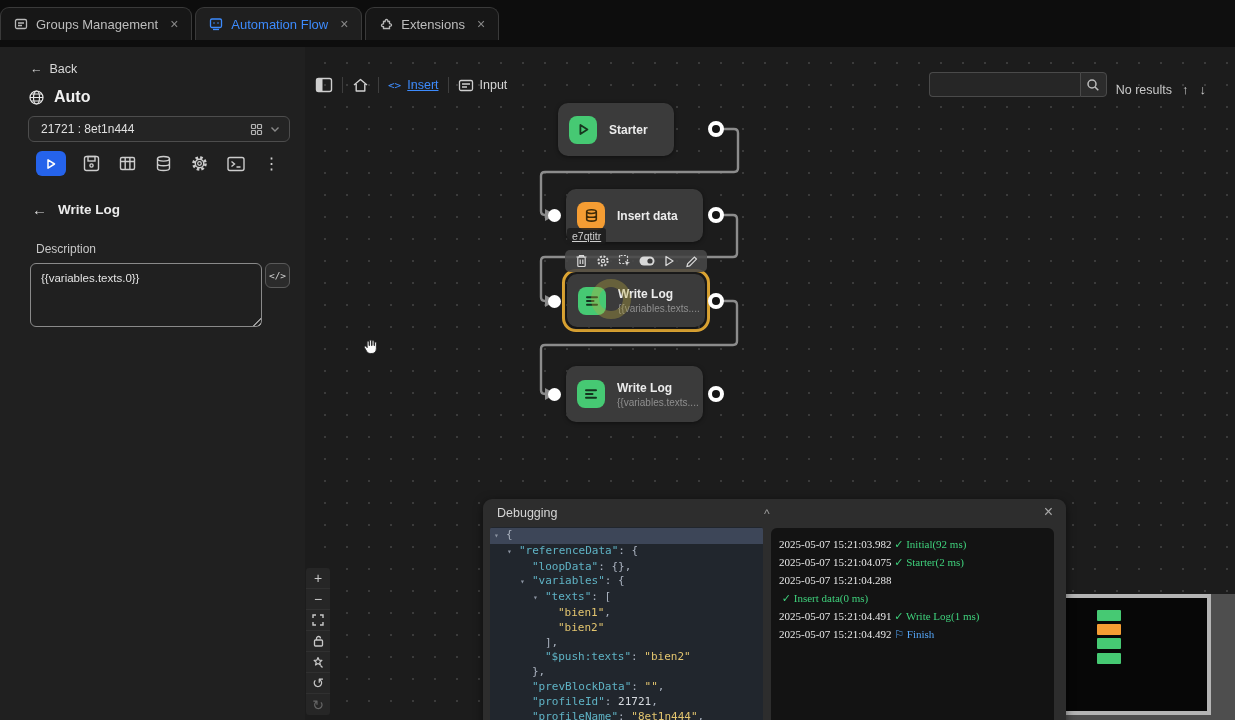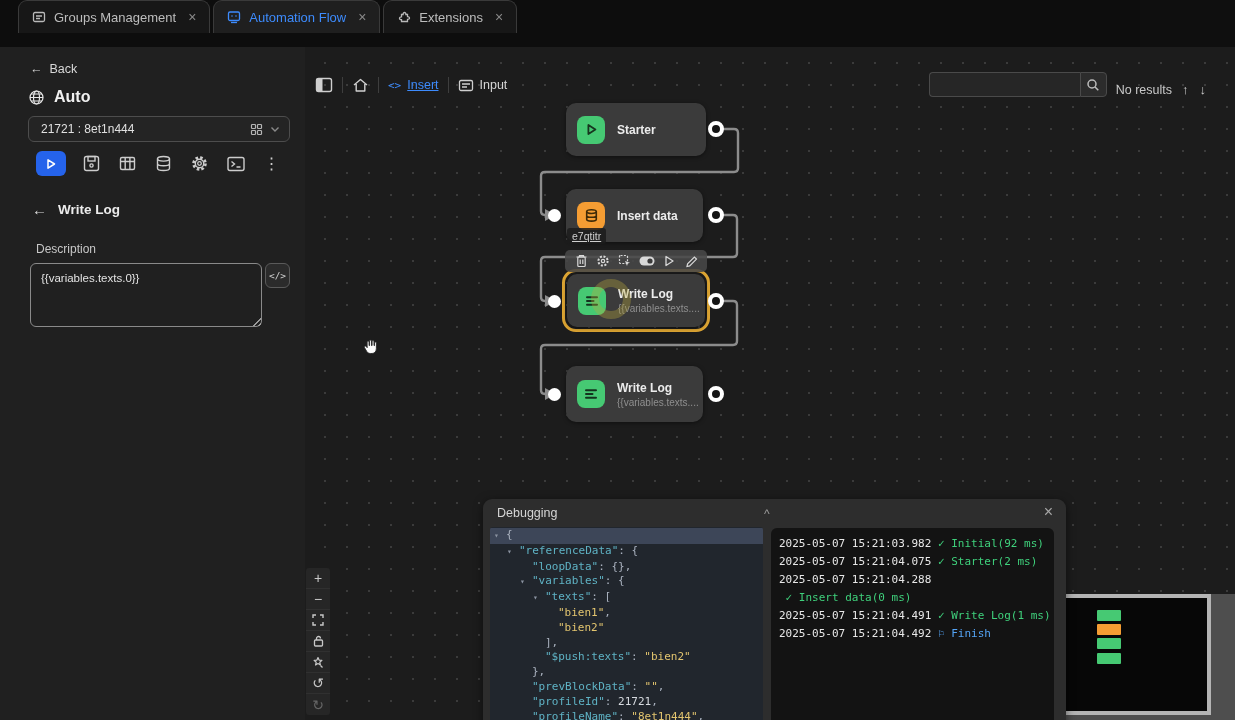--- a/index.html
+++ b/index.html
@@ -1,20 +1,20 @@
 <!DOCTYPE html>
 <html><head>
 <meta charset="utf-8">
 <style>
   * { margin:0; padding:0; box-sizing:border-box; }
   html,body { width:1235px; height:720px; overflow:hidden; }
   body { position:relative; background:#0f0f0f; font-family:"Liberation Sans",sans-serif; color:#d6d6d6; }
 
   
-  .tabbar { position:absolute; left:0; top:0; width:1140px; height:47px; background:#0d0d0d; display:flex; align-items:flex-start; padding-left:18px; z-index:50; }
+  .tabbar { position:absolute; left:0; top:0; width:1140px; height:47px; background:#0d0d0d; display:flex; align-items:center; z-index:50; }
   .tab { height:33px; display:flex; align-items:center; gap:8px; padding:0 13px; border:1px solid #3a3a3a; border-bottom:none; border-radius:9px 9px 0 0; background:#171717; color:#bdbdbd; font-size:13px; margin-right:3px; cursor:default; }
   .tab.active { background:#1f1f1f; color:#3d8bfd; }
   .tab svg { flex:none; }
   .tab .x { color:#8a8a8a; font-size:14px; margin-left:4px; }
 
   
   .sidebar { position:absolute; left:0; top:47px; width:305px; height:673px; background:#202020; z-index:40; }
   .back-row { position:absolute; left:30px; top:15px; font-size:12.5px; color:#d8d8d8; display:flex; gap:7px; align-items:center; }
   .app-row { position:absolute; left:28px; top:41px; display:flex; gap:9px; align-items:center; color:#f0f0f0; font-size:16px; font-weight:bold; }
   .profile-select { position:absolute; left:28px; top:69px; width:262px; height:26px; background:#242424; border:1px solid #4d4d4d; border-radius:6px; display:flex; align-items:center; font-size:12px; color:#e0e0e0; padding:0 9px 0 12px; }
@@ -72,21 +72,21 @@
   .dbg-title { position:absolute; left:14px; top:7px; font-size:12.5px; color:#d6d6d6; }
   .dbg-collapse { position:absolute; left:281px; top:8px; font-size:12px; color:#9a9a9a; }
   .dbg-close { position:absolute; right:13px; top:4px; font-size:16px; color:#a8a8a8; }
   .json-view { position:absolute; left:7px; top:28px; width:273px; height:211px; background:#21262d; border-radius:3px; overflow:hidden; font-family:"DejaVu Sans Mono",monospace; font-size:11px; padding-top:1px; }
   .j-line { line-height:14.8px; white-space:pre; color:#aab2bf; }
   .j-line.sel { background:#3d4658; }
   .j-pad { display:inline-block; }
   .j-chev { color:#8b93a1; font-size:8px; display:inline-block; width:12px; }
   .j-k { color:#5fb3c5; } .j-s { color:#e3c56f; } .j-n { color:#d7dbe0; } .j-p { color:#aab2bf; }
   .log-view { position:absolute; left:288px; top:29px; width:283px; height:205px; background:#131313; border-radius:6px; padding:7px 8px; font-family:"DejaVu Sans Mono",monospace; font-size:11px; overflow:hidden; }
-  .l-line { line-height:18px; white-space:pre; }
+  .l-line { line-height:18px; white-space:pre;font-family:Liberation Serif, serif; }
   .l-t { color:#e8e8e8; } .l-g { color:#3fd17c; } .l-b { color:#54a4f5; }
   .scroll-chev { position:absolute; color:#9a9a9a; font-size:14px; z-index:44; }
 
   
   .minimap { position:absolute; left:757px; top:547px; width:173px; height:126px; background:#4e4e4e; z-index:35; }
   .mm-view { position:absolute; left:0; top:0; width:149px; height:121px; border:4px solid #b4b4b4; background:#070707; }
   .mm-bar { position:absolute; left:31px; width:24px; height:11px; border-radius:1px; }
   svg { display:block; }
 </style>
 </head>
@@ -258,21 +258,21 @@
       <path d="M411 168 L428 168 Q432 168 432 172 L432 206 Q432 210 428 210 L240 210 Q236 210 236 214 L236 250 Q236 254 240 254 L241 254"></path>
       <path d="M411 254 L428 254 Q432 254 432 258 L432 294 Q432 298 428 298 L240 298 Q236 298 236 302 L236 343 Q236 347 240 347 L241 347"></path>
     </g>
     <g fill="#8c8c8c">
       <polygon points="240,162 240,174 251,168"></polygon>
       <polygon points="240,248 240,260 251,254"></polygon>
       <polygon points="240,341 240,353 251,347"></polygon>
     </g>
   </svg>
 
-  <div class="node" style="left:261px;top:56px;width:140px;height:53px;">
+  <div class="node" style="left:253px;top:56px;width:116px;height:53px;">
     <span class="node-icon" style="background:#46c973;">
         <svg width="13" height="13" viewBox="0 0 13 13" fill="none" stroke="#17361f" stroke-width="1.8" stroke-linejoin="round">
           <path d="M3.4 2v9l7-4.5z"></path>
         </svg>
       </span>
     <span class="n-title">Starter</span>
   </div>
 
   <div class="node" style="left:261px;top:142px;width:137px;height:53px;">
     <span class="node-icon" style="background:#f59d33;">

